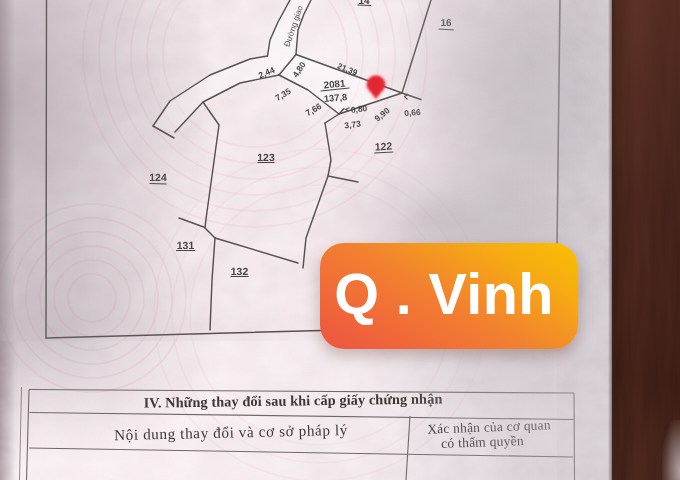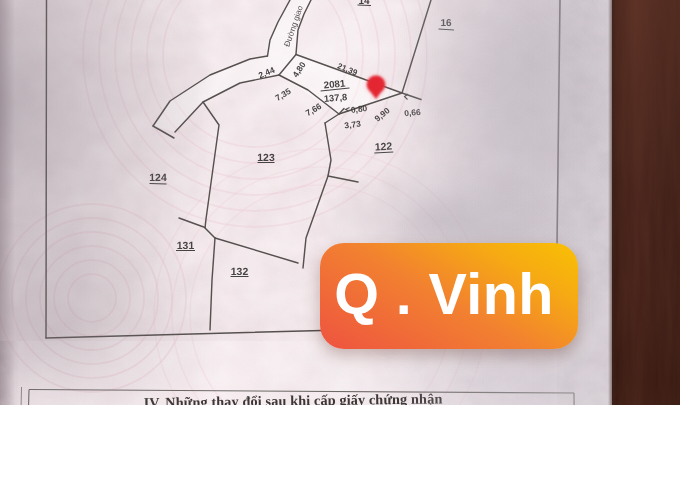--- a/index.html
+++ b/index.html
@@ -1,16 +1,16 @@
 <!DOCTYPE html>
 <html><head>
 <meta charset="utf-8">
 <style>
   html,body{margin:0;padding:0;}
-  .page{position:relative;width:680px;height:405px;overflow:hidden;
+  .page{position:relative;width:680px;height:480px;overflow:hidden;
     font-family:"Liberation Sans", sans-serif;
     background:
       radial-gradient(ellipse 170px 120px at 330px 55px, rgba(255,255,255,0.55), rgba(255,255,255,0) 72%),
       #eae0e3;
   }
   svg text{font-family:"Liberation Sans", sans-serif;text-rendering:geometricPrecision;}
   text.tserif{font-family:"Liberation Serif", serif !important;}
 </style>
 </head>
 <body>

